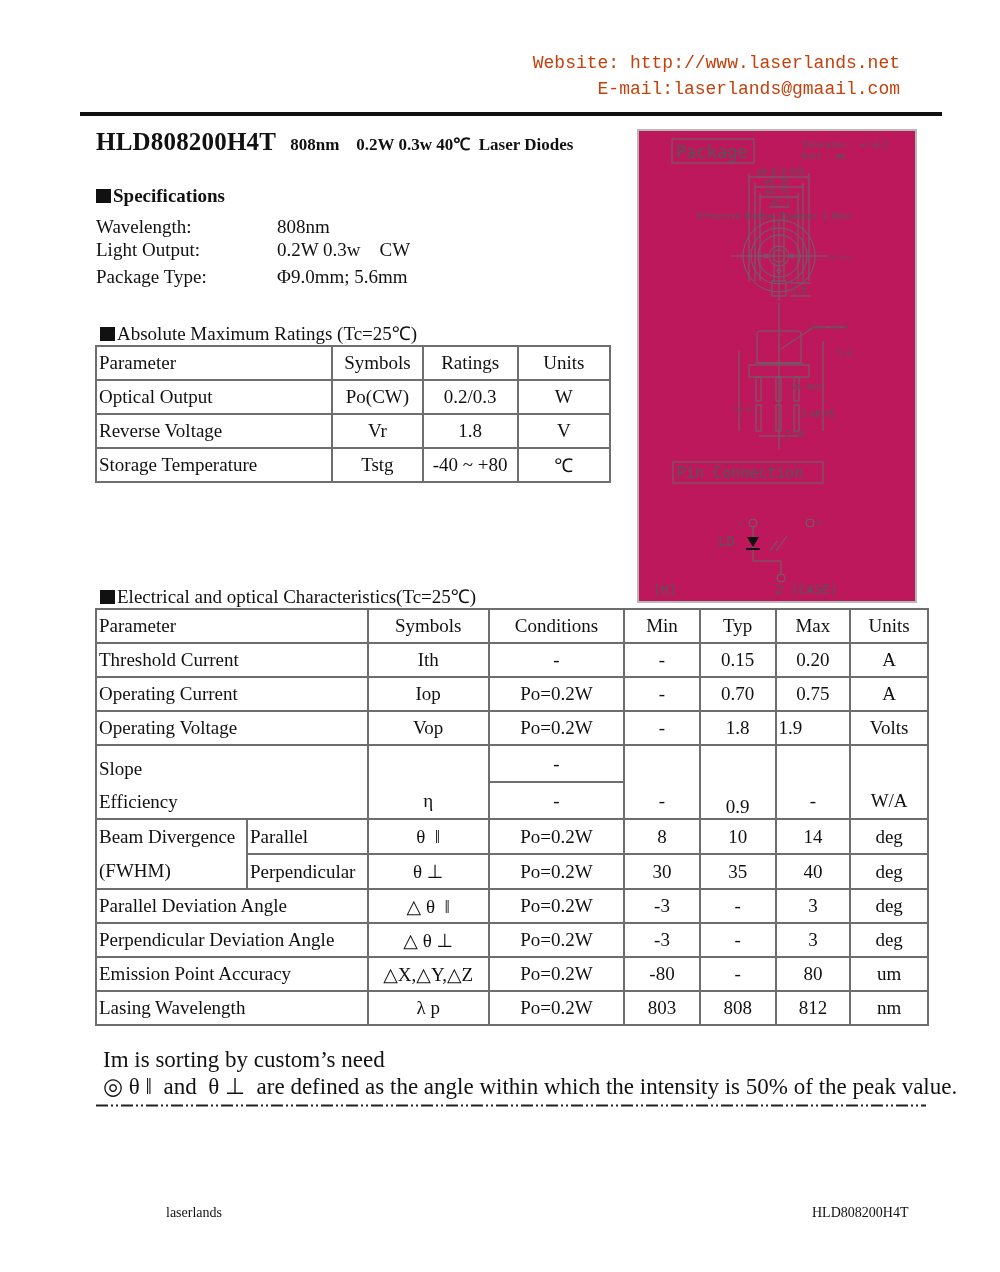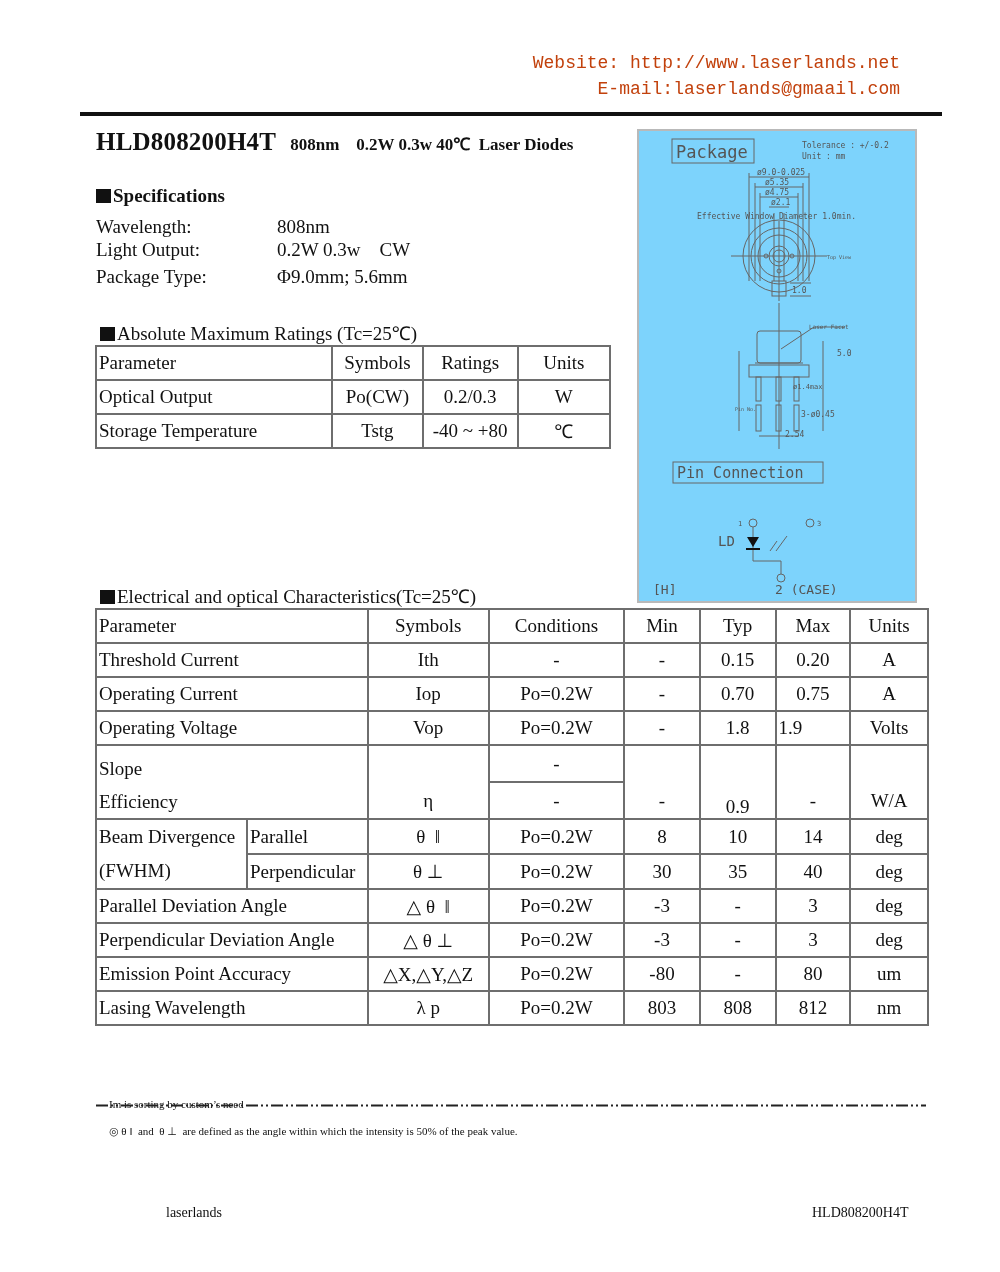--- a/index.html
+++ b/index.html
@@ -17,25 +17,25 @@
   .spec-row { left:96px; font-size:19px; white-space:nowrap; }
   .spec-row .k { display:inline-block; width:181px; }
   table.grid { position:absolute; border-collapse:collapse; font-size:19px; }
   table.grid td { border:2px solid #6e6e6e; padding:0 2px; height:32px; white-space:nowrap; }
   table.grid td.c { text-align:center; }
   #amr-head { left:100px; top:320px; font-size:19px; }
   #amr { left:95px; top:345px; width:516px; }
   #eoc-head { left:100px; top:583px; font-size:19px; }
   #eoc { left:95px; top:608px; width:834px; }
   #eoc td { height:32px; }
-  #notes { left:109px; top:1046px; font-size:11px; line-height:27px; white-space:nowrap;margin-top:45px; }
+  #notes { left:103px; top:1046px; font-size:23px; line-height:27px; white-space:nowrap; }
   #dashes { left:96px; top:1104px; width:830px; height:3px; }
   #footer-left { left:166px; top:1205px; font-size:14px; }
   #footer-right { left:812px; top:1205px; font-size:14px; }
-  #pkg { left:637px; top:129px; width:280px; height:474px; border:2px solid #b9b9b9; box-sizing:border-box; background:#7dd3fc; }
+  #pkg { left:637px; top:129px; width:280px; height:474px; border:2px solid #b9b9b9; box-sizing:border-box; background:#be185d; }
   #pkg svg { position:absolute; left:0; top:0; }
   .cad { font-family:"DejaVu Sans Mono", monospace; fill:#555; }
 </style>
 </head>
 <body>
 
 <div id="contact" class="abs mono"><div>Website: http://www.laserlands.net</div><div>E-mail:laserlands@gmaail.com</div></div>
 <div id="rule" class="abs"></div>
 
 <div id="title-line" class="abs">
@@ -60,20 +60,26 @@
     <td>Parameter</td>
     <td class="c">Symbols</td>
     <td class="c">Ratings</td>
     <td class="c">Units</td>
   </tr>
   <tr>
     <td>Optical Output</td>
     <td class="c">Po(CW)</td>
     <td class="c">0.2/0.3</td>
     <td class="c">W</td>
+  </tr>
+  <tr>
+    <td>Reverse Voltage</td>
+    <td class="c">Vr</td>
+    <td class="c">1.8</td>
+    <td class="c">V</td>
   </tr>
   <tr>
     <td>Storage Temperature</td>
     <td class="c">Tstg</td>
     <td class="c">-40 ~ +80</td>
     <td class="c">℃</td>
   </tr>
 </tbody>
   </table>
 

